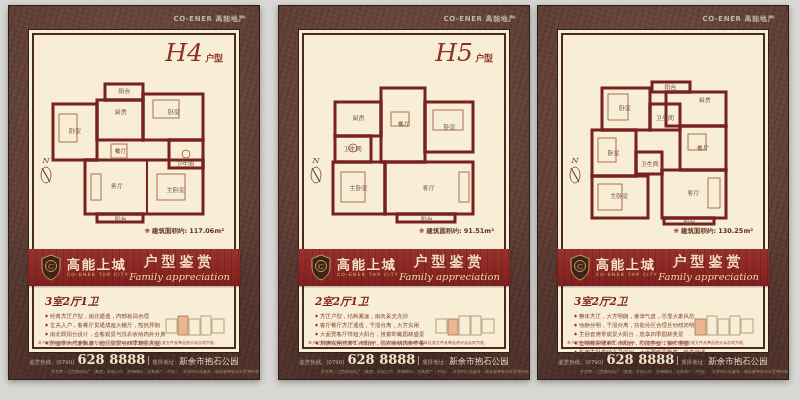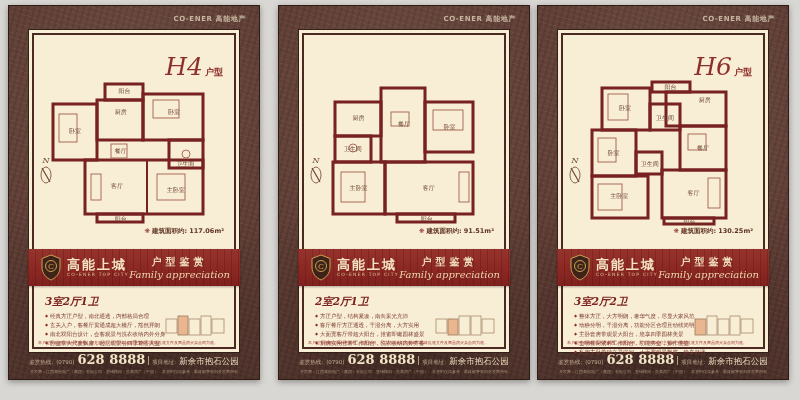--- a/index.html
+++ b/index.html
@@ -13,21 +13,21 @@
       repeating-linear-gradient(105deg, rgba(0,0,0,0.10) 0 2px, rgba(0,0,0,0) 2px 6px),
       repeating-linear-gradient(15deg, rgba(255,255,255,0.045) 0 1px, rgba(0,0,0,0) 1px 5px);
     border:1px solid #2f1c15;box-shadow:0 2px 6px rgba(0,0,0,0.35);}
   .p1{left:8px}.p2{left:278px}.p3{left:537px}
   .top-logo{position:absolute;top:8px;right:13px;font-size:7px;color:#c7b6a0;
     letter-spacing:0.6px;font-weight:bold;}
   
   .panel{position:absolute;left:19px;right:19px;top:23px;bottom:26px;background:#f8edd5;
     border:1px solid #33201a;}
   .panel::before{content:'';position:absolute;inset:3px;border:2px solid #4a2a20;pointer-events:none;z-index:4;}
-  .plan-title{position:absolute;top:22px;right:16px;color:#8e2f2c;z-index:2;}
+  .plan-title{position:absolute;top:8px;right:16px;color:#8e2f2c;z-index:2;}
   .plan-title .code{font-family:"DejaVu Serif",serif;font-style:italic;font-size:25px;}
   .plan-title .suffix{font-size:9px;font-weight:bold;margin-left:2px;}
   .plan-box{position:absolute;left:10px;top:48px;width:190px;height:148px;}
   .plan-svg{position:absolute;inset:0;width:100%;height:100%;}
   .plan-svg .w{fill:none;stroke:#772120;stroke-width:3;}
   .plan-svg .iw{stroke:#772120;stroke-width:2;}
   .plan-svg .f{fill:none;stroke:#a2614f;stroke-width:0.9;}
   .room{position:absolute;transform:translate(-50%,-50%);font-size:6px;color:#6d4534;
     white-space:nowrap;z-index:2;}
   .north{position:absolute;left:10px;top:126px;text-align:center;color:#6d4534;z-index:2;}
@@ -39,36 +39,36 @@
   .banner{position:absolute;left:-1px;right:-1px;top:219px;height:37px;z-index:5;
     background:linear-gradient(#96332d,#8a2723 60%,#7e211e);display:flex;align-items:center;
     justify-content:space-between;box-shadow:0 1px 2px rgba(0,0,0,0.3);}
   .banner::after{content:'';position:absolute;inset:0;
     background:repeating-linear-gradient(90deg, rgba(60,8,8,0.22) 0 1px, rgba(0,0,0,0) 1px 7px);}
   .banner-left{display:flex;align-items:center;margin-left:12px;gap:5px;position:relative;z-index:1;}
   .shield{width:22px;height:27px;}
   .banner-names .cn{font-size:13px;font-weight:bold;color:#f4e3c0;letter-spacing:2px;line-height:14px;}
   .banner-names .en{font-size:4.5px;color:#dcc298;letter-spacing:1.2px;}
   .banner-right{margin-right:10px;text-align:center;position:relative;z-index:1;}
-  .banner-right .cn2{font-size:10px;font-weight:bold;color:#f1dfbc;letter-spacing:4px;font-family:Liberation Mono, monospace;}
+  .banner-right .cn2{font-size:14px;font-weight:bold;color:#f1dfbc;letter-spacing:4px;font-family:Liberation Mono, monospace;}
   .banner-right .en2{font-family:"DejaVu Serif",serif;font-style:italic;font-size:10px;color:#ead5ab;}
   
   .layout-title{position:absolute;left:16px;top:265px;font-size:10.5px;font-weight:bold;
     color:#7c241f;font-family:"DejaVu Serif",serif;z-index:2;font-style:italic;}
   .bullets{position:absolute;left:16px;top:282px;width:134px;margin:0;padding:0;
     list-style:none;z-index:2;}
   .bullets li{font-size:5.5px;color:#7b3b30;line-height:1.65;white-space:nowrap;overflow:hidden;}
   .bullets li::before{content:'◆';font-size:4px;color:#8e2f2c;margin-right:2px;vertical-align:1px;}
   .sitemap{position:absolute;right:12px;top:282px;width:62px;height:28px;z-index:2;}
   .sitemap rect{fill:none;stroke:#a98d6f;stroke-width:0.8;}
   .sitemap rect.hl{fill:#eab68f;stroke:#9c7a5f;}
   .disclaimer{position:absolute;left:9px;right:9px;top:310px;font-size:4px;color:#a03a33;
     white-space:nowrap;overflow:hidden;z-index:2;}
   
-  .footer{position:absolute;left:0;right:0;bottom:1px;height:25px;text-align:center;}
+  .footer{position:absolute;left:0;right:0;bottom:1px;height:25px;text-align:right;}
   .contact{display:flex;align-items:baseline;justify-content:center;gap:3px;}
   .flabel{font-size:5.5px;color:#c3ae92;}
   .phone{font-family:"DejaVu Serif",serif;font-size:13px;font-weight:bold;color:#f2e4c6;line-height:13px;}
   .fdiv{width:1px;height:9px;background:#b29a7d;align-self:center;}
   .addr{font-size:8.5px;font-weight:normal;color:#ecdcbd;}
   .fineprint{font-size:4px;color:#a08a73;margin-top:1px;white-space:nowrap;overflow:hidden;}
 </style>
 </head>
 <body>
 
@@ -159,20 +159,23 @@
         <span class="flabel">项目地址:</span>
         <span class="addr">新余市抱石公园</span>
       </div>
       <div class="fineprint">开发商：江西高能地产（集团）有限公司　营销顾问：先高房产（中国）　本资料仅供参考，最终解释权归开发商所有</div>
     </div>
   </div>
 
   <div class="poster p2">
     <div class="top-logo">CO-ENER 高能地产</div>
     <div class="panel">
+      <div class="plan-title">
+        <span class="code">H5</span><span class="suffix">户型</span>
+      </div>
       <div class="north">
         <span class="nl">N</span>
         <svg width="14" height="20" viewBox="0 0 14 20">
             <ellipse cx="7" cy="10" rx="5" ry="8" fill="none" stroke="#6d4534" stroke-width="0.8"></ellipse>
             <line x1="3" y1="3" x2="11" y2="17" stroke="#6d4534" stroke-width="1.2"></line>
           </svg>
       </div>
       <div class="plan-box">
         <svg class="plan-svg" viewBox="0 0 190 148">
           <rect class="w" x="26" y="24" width="46" height="34"></rect>
@@ -241,23 +244,20 @@
         <span class="flabel">项目地址:</span>
         <span class="addr">新余市抱石公园</span>
       </div>
       <div class="fineprint">开发商：江西高能地产（集团）有限公司　营销顾问：先高房产（中国）　本资料仅供参考，最终解释权归开发商所有</div>
     </div>
   </div>
 
   <div class="poster p3">
     <div class="top-logo">CO-ENER 高能地产</div>
     <div class="panel">
-      <div class="plan-title">
-        <span class="code">H6</span><span class="suffix">户型</span>
-      </div>
       <div class="north">
         <span class="nl">N</span>
         <svg width="14" height="20" viewBox="0 0 14 20">
             <ellipse cx="7" cy="10" rx="5" ry="8" fill="none" stroke="#6d4534" stroke-width="0.8"></ellipse>
             <line x1="3" y1="3" x2="11" y2="17" stroke="#6d4534" stroke-width="1.2"></line>
           </svg>
       </div>
       <div class="plan-box">
         <svg class="plan-svg" viewBox="0 0 190 148">
           <rect class="w" x="34" y="10" width="48" height="42"></rect>

